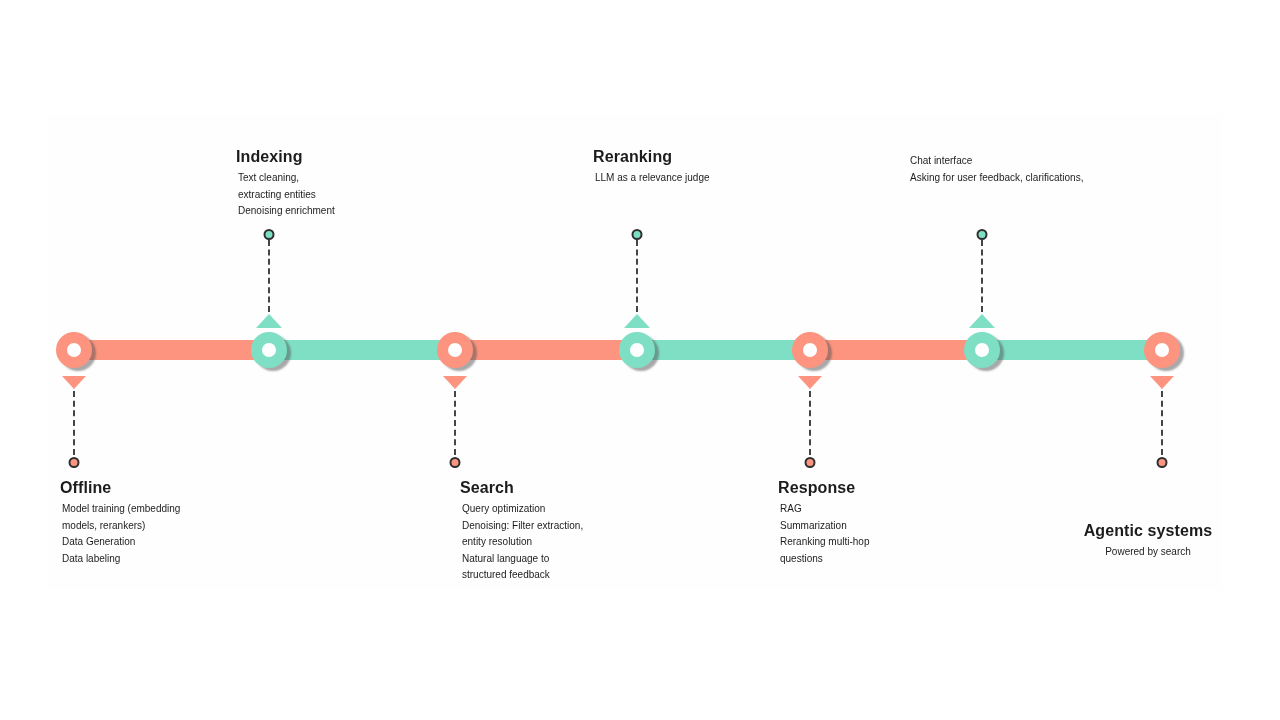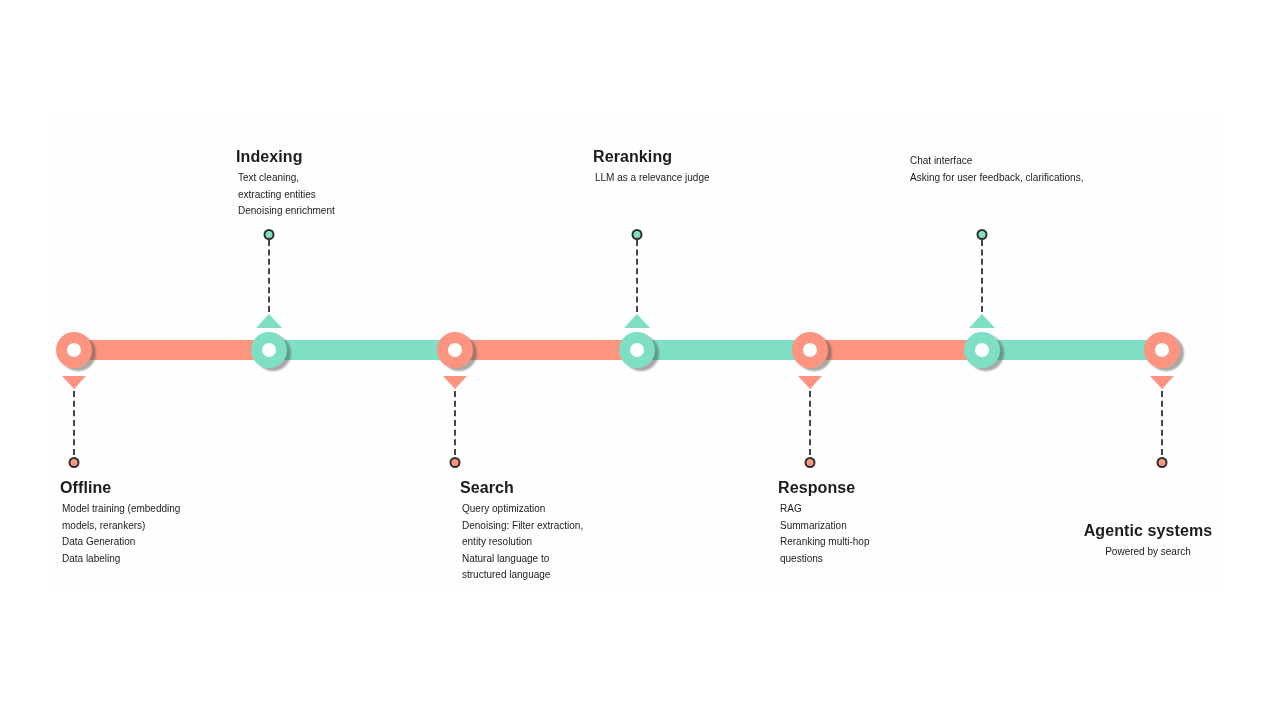--- a/index.html
+++ b/index.html
@@ -65,21 +65,21 @@
       <div class="tri tri-down" style="left: 455px; border-top-color: rgb(252, 148, 128);"></div>
       <div class="dash" style="left: 455px; top: 391px; height: 64px;"></div>
       <div class="dot" style="left: 455px; top: 456.5px; background: rgb(252, 148, 128);"></div>
       <div class="node" style="left: 437px; top: 332px; border-color: rgb(252, 148, 128);"></div>
       <div class="block" style="left: 460px; top: 478px;">
         <h3>Search</h3>
         <div class="line bold">Query optimization</div>
         <div class="line">Denoising: Filter extraction,</div>
         <div class="line">entity resolution</div>
         <div class="line bold">Natural language to</div>
-        <div class="line bold">structured language</div>
+        <div class="line bold">structured feedback</div>
       </div>
       <div class="tri tri-up" style="left: 637px; border-bottom-color: rgb(126, 223, 197);"></div>
       <div class="dash" style="left: 637px; top: 240px; height: 72px;"></div>
       <div class="dot" style="left: 637px; top: 228.5px; background: rgb(126, 223, 197);"></div>
       <div class="node" style="left: 619px; top: 332px; border-color: rgb(126, 223, 197);"></div>
       <div class="block" style="left: 593px; top: 147px;">
         <h3>Reranking</h3>
         <div class="line">LLM as a relevance judge</div>
       </div>
       <div class="tri tri-down" style="left: 810px; border-top-color: rgb(252, 148, 128);"></div>

